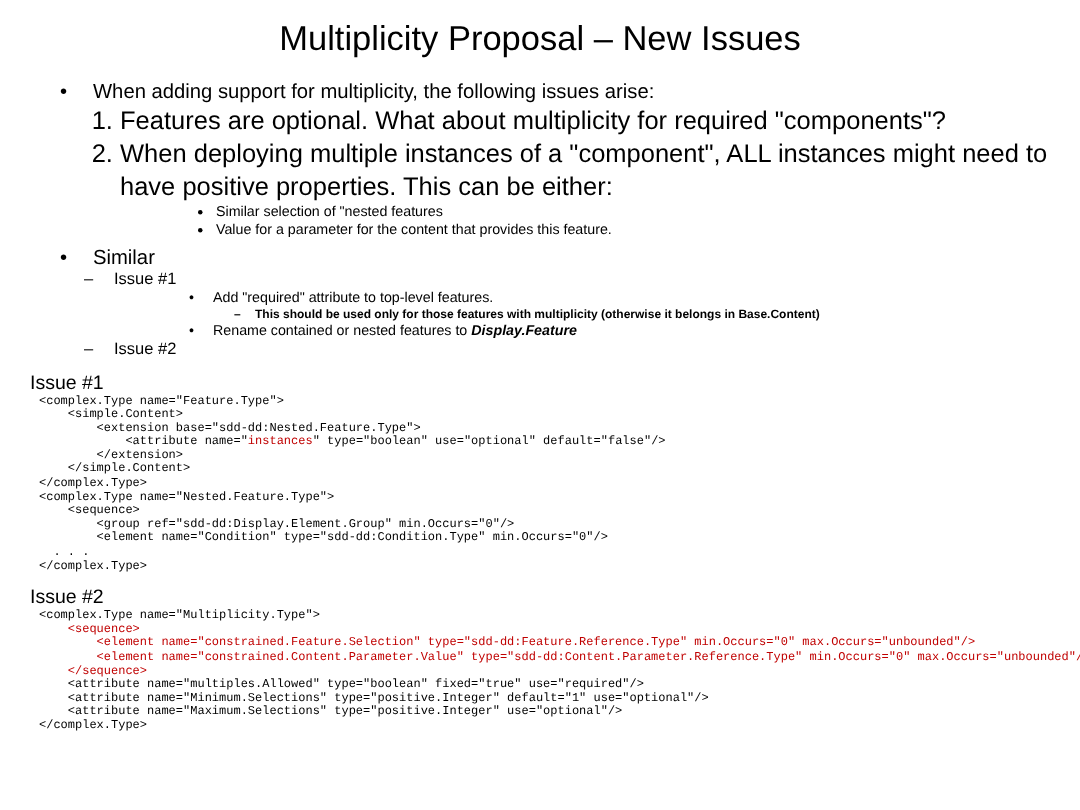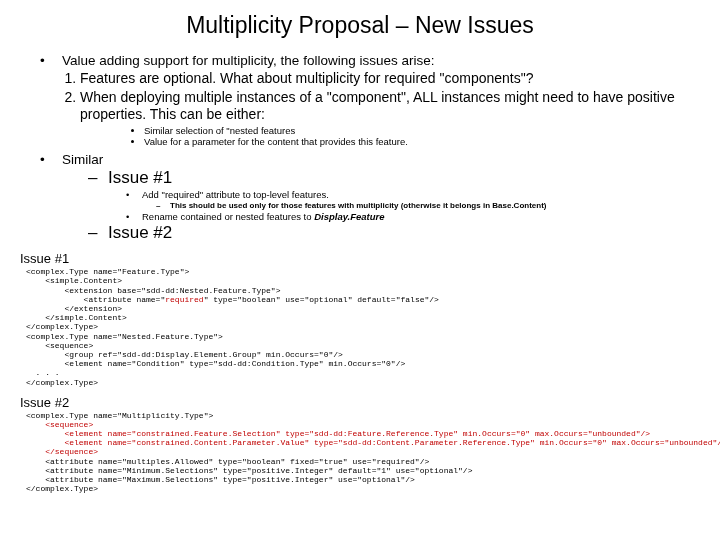--- a/index.html
+++ b/index.html
@@ -26,40 +26,40 @@
   }
   .top-bullet {
     display: flex;
     font-size: 13.5px;
     margin: 4px 0 2px 22px;
   }
   .top-bullet .dot { width: 22px; }
   ol.numlist {
     margin: 2px 0 0 62px;
     padding: 0;
-    font-size: 14px;
+    font-size: 17px;
     list-style: decimal;
   }
   ol.numlist li { margin-bottom: 1px; line-height: 1.25; }
   ul.dotlist {
     margin: 1px 0 2px 50px;
     padding: 0;
     font-size: 9.5px;
     list-style: disc;
   }
   ul.dotlist li { margin-bottom: 0; line-height: 1.25; }
   .proposal-head {
     display: flex;
     font-size: 13.5px;
     margin: 4px 0 0 22px;
   }
   .proposal-head .dot { width: 22px; }
   .dash-item {
-    font-size: 17px;
-    margin: 1px 0 0 70px;
+    font-size: 11px;
+    margin: 1px 0 0 38px;
   }
   .dash-item .dash { display: inline-block; width: 20px; }
   .sub-bullet {
     font-size: 9.5px;
     margin: 1px 0 0 108px;
   }
   .sub-bullet .dot2 { display: inline-block; width: 16px; }
   .sub-sub {
     font-size: 8px;
     margin: 1px 0 1px 138px;
@@ -82,21 +82,21 @@
   .italic { font-style: italic; }
 </style>
 </head>
 <body>
 
 <div class="slide">
   <h1 class="title">Multiplicity Proposal – New Issues</h1>
 
   <div class="top-bullet">
     <span class="dot">•</span>
-    <span>Value adding support for multiplicity, the following issues arise:</span>
+    <span>When adding support for multiplicity, the following issues arise:</span>
   </div>
 
   <ol class="numlist">
     <li>Features are optional.  What about multiplicity for required "components"?</li>
     <li>When deploying multiple instances of a "component", ALL instances might need to have positive properties.  This can be either:</li>
   </ol>
   <ul class="dotlist" style="margin-left:126px">
     <li>Similar selection of "nested features</li>
     <li>Value for a parameter for the content that provides this feature.</li>
   </ul>
@@ -120,21 +120,21 @@
   </div>
 
   <div class="dash-item">
     <span class="dash">–</span><span>Issue #2</span>
   </div>
 
   <div class="issue-label">Issue #1</div>
   <pre class="code"><span>&lt;complex.Type name="Feature.Type"&gt;</span>
 <span>    &lt;simple.Content&gt;</span>
 <span>        &lt;extension base="sdd-dd:Nested.Feature.Type"&gt;</span>
-<span>            &lt;attribute name="</span><span class="red">required</span><span>" type="boolean" use="optional" default="false"/&gt;</span>
+<span>            &lt;attribute name="</span><span class="red">instances</span><span>" type="boolean" use="optional" default="false"/&gt;</span>
 <span>        &lt;/extension&gt;</span>
 <span>    &lt;/simple.Content&gt;</span>
 <span>&lt;/complex.Type&gt;</span>
 <span>&lt;complex.Type name="Nested.Feature.Type"&gt;</span>
 <span>    &lt;sequence&gt;</span>
 <span>        &lt;group ref="sdd-dd:Display.Element.Group" min.Occurs="0"/&gt;</span>
 <span>        &lt;element name="Condition" type="sdd-dd:Condition.Type" min.Occurs="0"/&gt;</span>
 <span>  . . .</span>
 <span>&lt;/complex.Type&gt;</span></pre>
 

